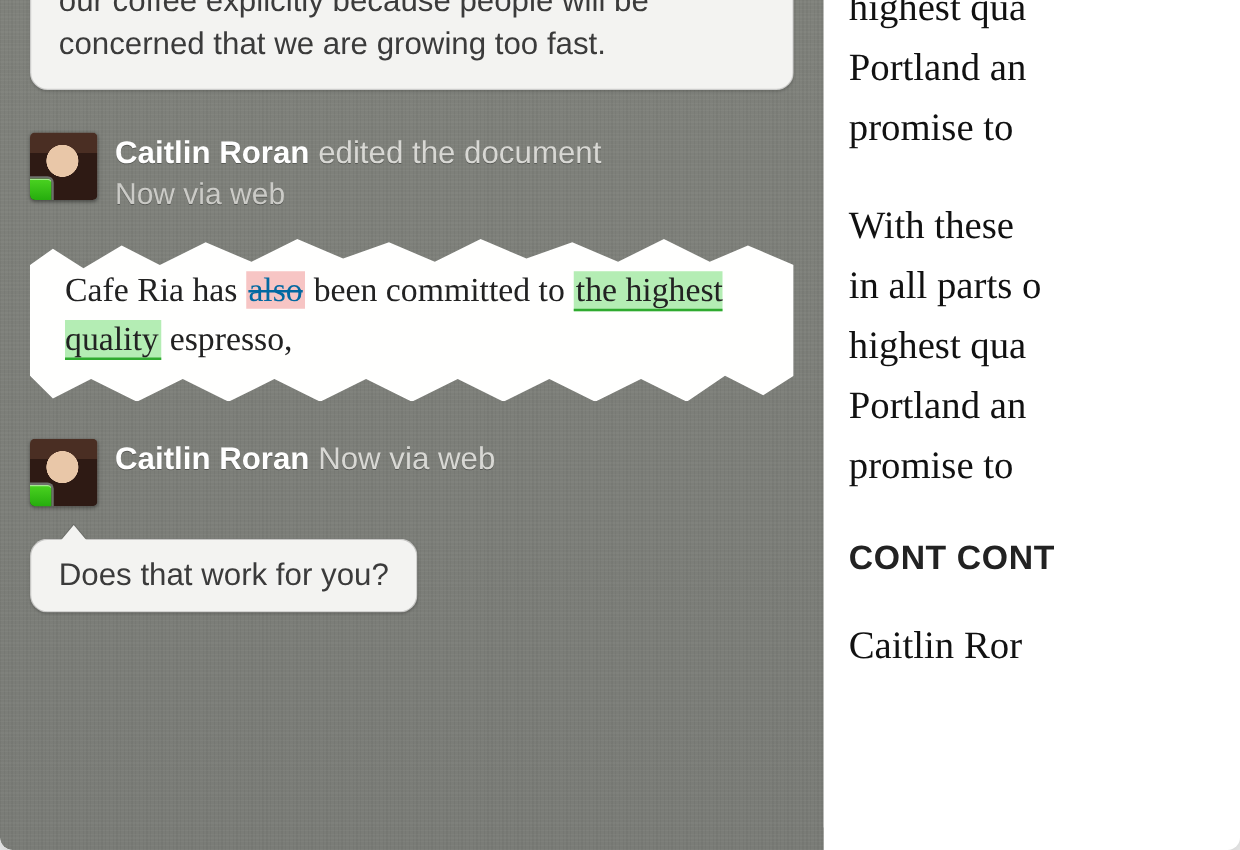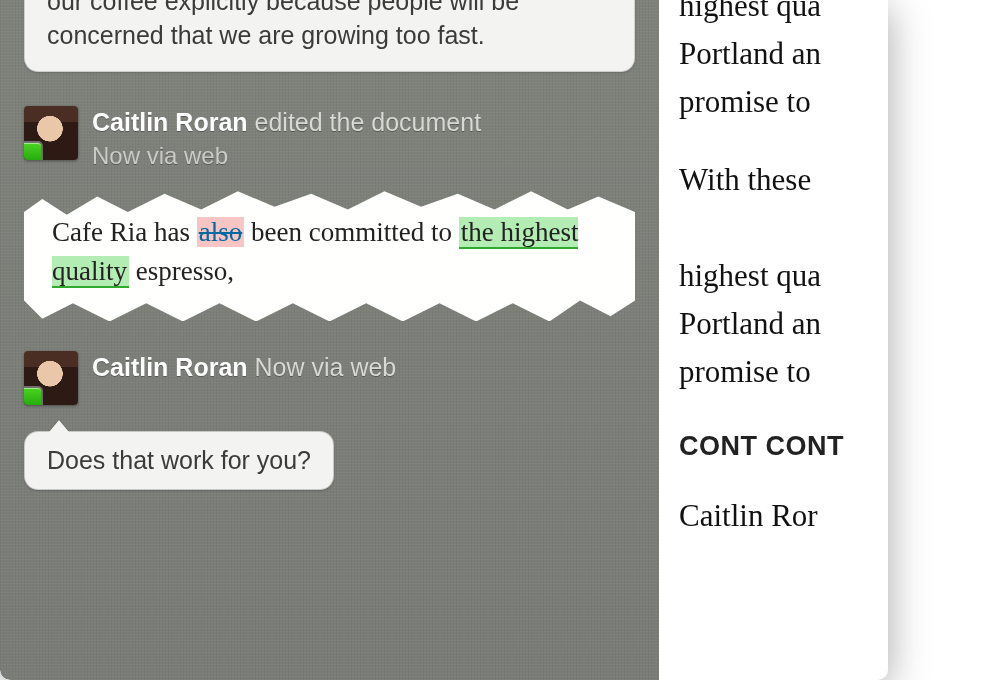--- a/index.html
+++ b/index.html
@@ -1,20 +1,20 @@
 <!DOCTYPE html>
 <html><head>
 <meta charset="utf-8">
 <style>
   * { box-sizing: border-box; margin: 0; padding: 0; }
   html, body { width: 992px; height: 680px; overflow: hidden; font-family: "Helvetica Neue", Helvetica, Arial, sans-serif; background: #fff; }
 
   .app {
     display: flex;
-    width: 888px;
+    width: 992px;
     height: 680px;
     border-radius: 0 0 10px 10px;
     overflow: hidden;
     box-shadow: 0 8px 40px rgba(0,0,0,0.35);
     background: #fff;
   }
 
   .chat-panel {
     width: 659px;
     height: 100%;
@@ -205,21 +205,21 @@
   </div>
 
   <div class="doc-panel">
     <p>
       <span>highest qua</span><br>
       <span>Portland an</span><br>
       <span>promise to </span>
     </p>
     <p>
       <span>With these </span><br>
-      <br>
+      <span>in all parts o</span><br>
       <span>highest qua</span><br>
       <span>Portland an</span><br>
       <span>promise to </span>
     </p>
     <div class="doc-heading">CONT CONT</div>
     <p>
       <span>Caitlin Ror</span>
     </p>
   </div>
 

